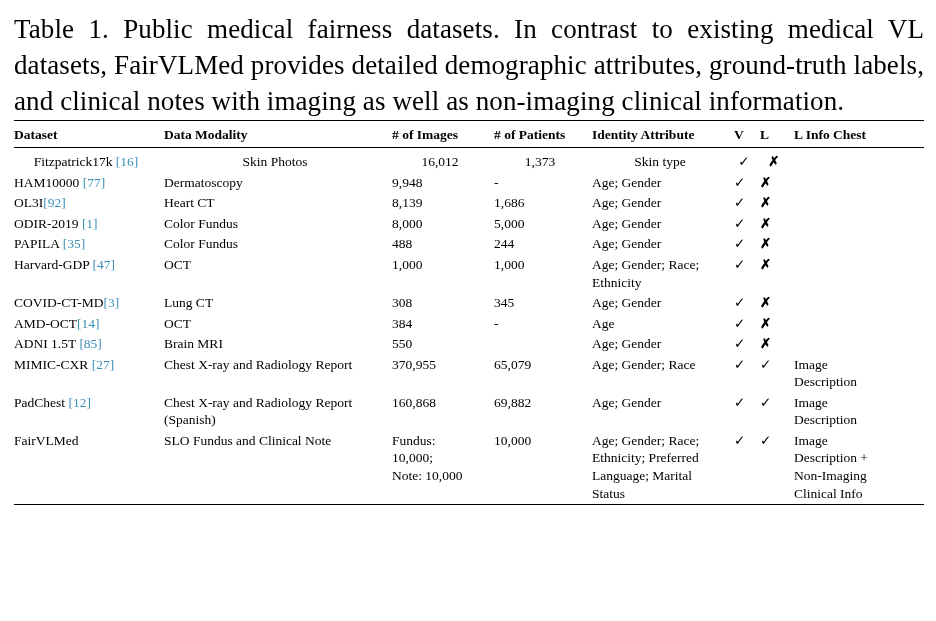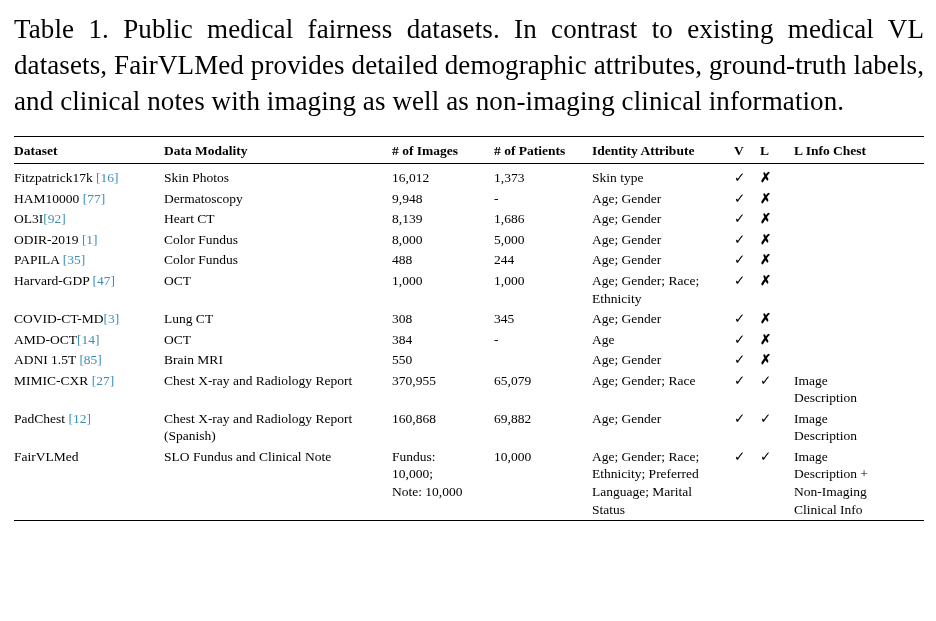--- a/index.html
+++ b/index.html
@@ -17,21 +17,20 @@
     overflow: hidden;
     background: #ffffff;
   }
   .caption {
     font-size: 27px;
     line-height: 1.33;
     text-align: justify;
     letter-spacing: 0.1px;
   }
   table.paper-table {
-    margin-top: 16px;
     width: 100%;
     border-collapse: collapse;
     border-top: 1.5px solid #000;
     border-bottom: 1.5px solid #000;
     font-size: 13.5px;
     line-height: 1.3;
   }
   table.paper-table th {
     text-align: left;
     font-weight: bold;
@@ -39,20 +38,21 @@
     padding: 5px 6px 4px 0;
     white-space: nowrap;
   }
   table.paper-table td {
     vertical-align: top;
     padding: 1.5px 6px 1.5px 0;
     white-space: pre-line;
   }
   table.paper-table tbody tr:first-child td {
     padding-top: 5px;
+    text-align: center;
   }
   table.paper-table tr.group-start td {
     border-top: 1px solid #000;
     padding-top: 5px;
   }
   .cite {
     color: var(--cite-color, #3a8fb7);
     cursor: pointer;
   }
   .mark-check { font-weight: normal; }

